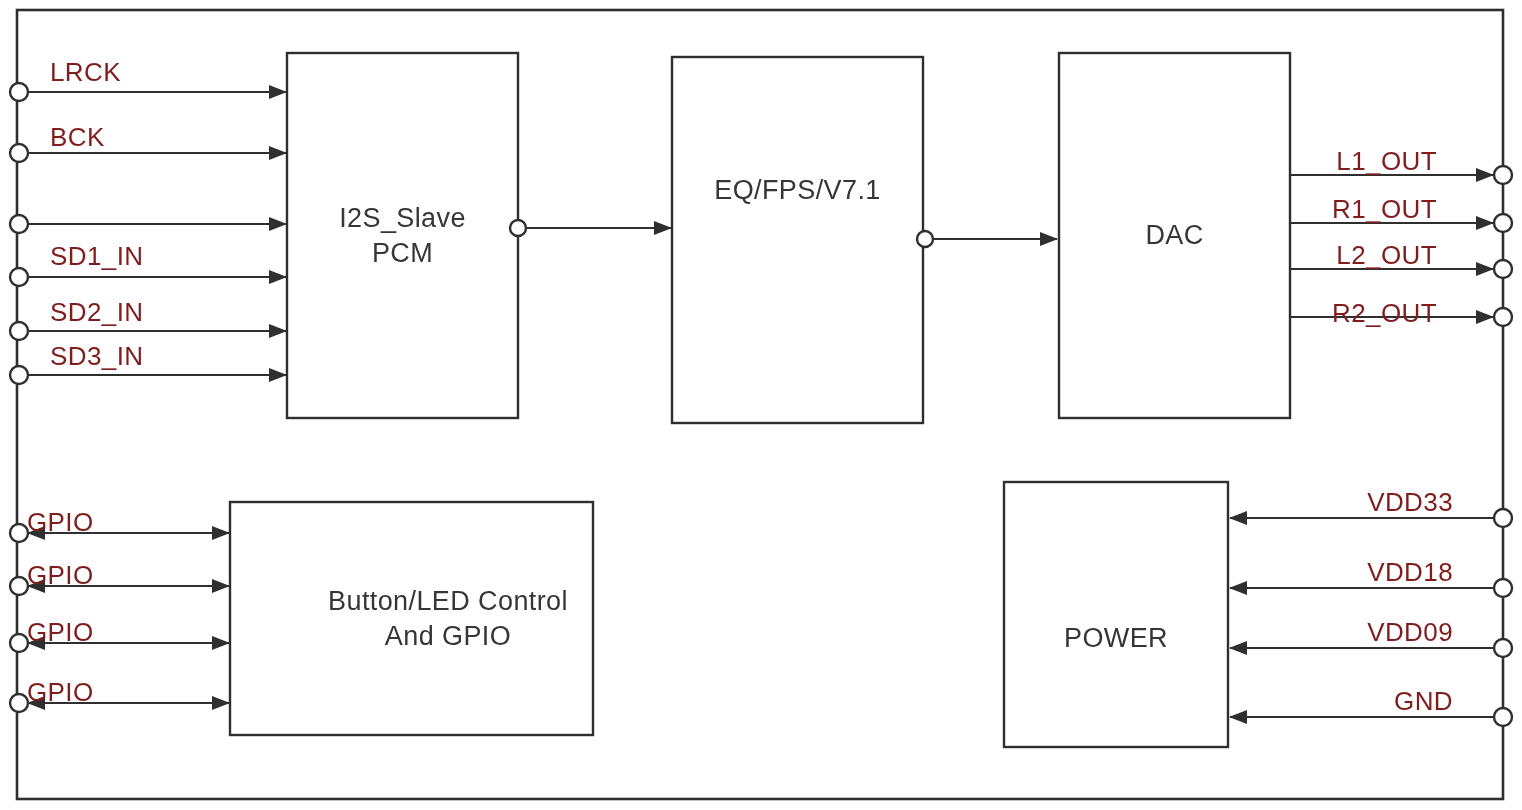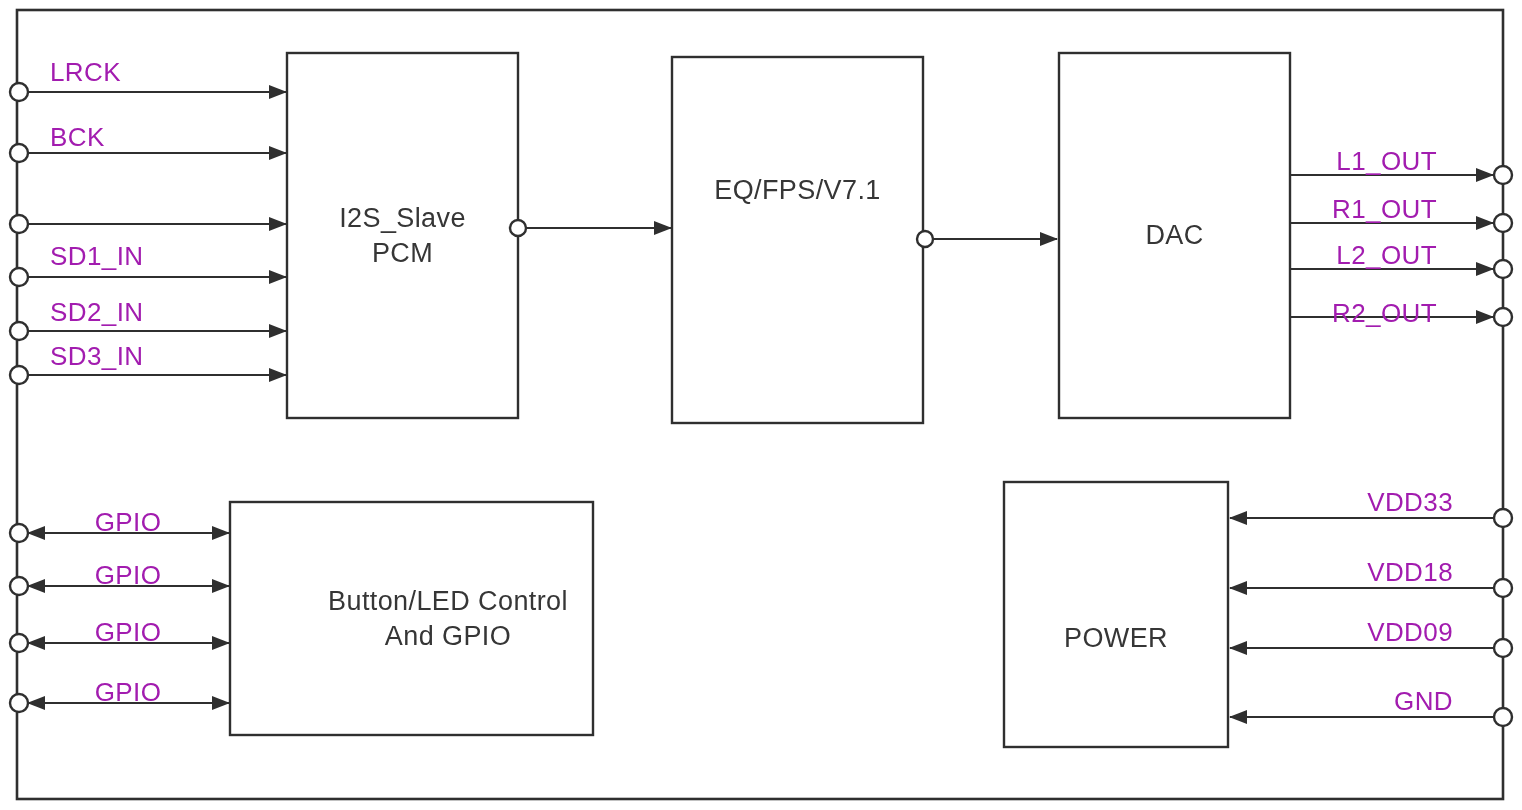--- a/index.html
+++ b/index.html
@@ -8,26 +8,26 @@
     width: 1522px;
     height: 810px;
     background: #ffffff;
     font-family: "Liberation Sans", sans-serif;
     overflow: hidden;
   }
   .layer { position: absolute; left: 0; top: 0; }
   .sig {
     position: absolute;
     font-size: 26px;
-    color: #a21caf;
+    color: #7f1d1d;
     letter-spacing: 0.4px;
     white-space: nowrap;
     line-height: 29px;
   }
-  .sig.center { text-align: center; }
+  .sig.center { text-align: left; }
   .blk-label {
     position: absolute;
     display: flex;
     flex-direction: column;
     align-items: center;
     justify-content: center;
     text-align: center;
     font-size: 27px;
     line-height: 35px;
     color: #363636;

